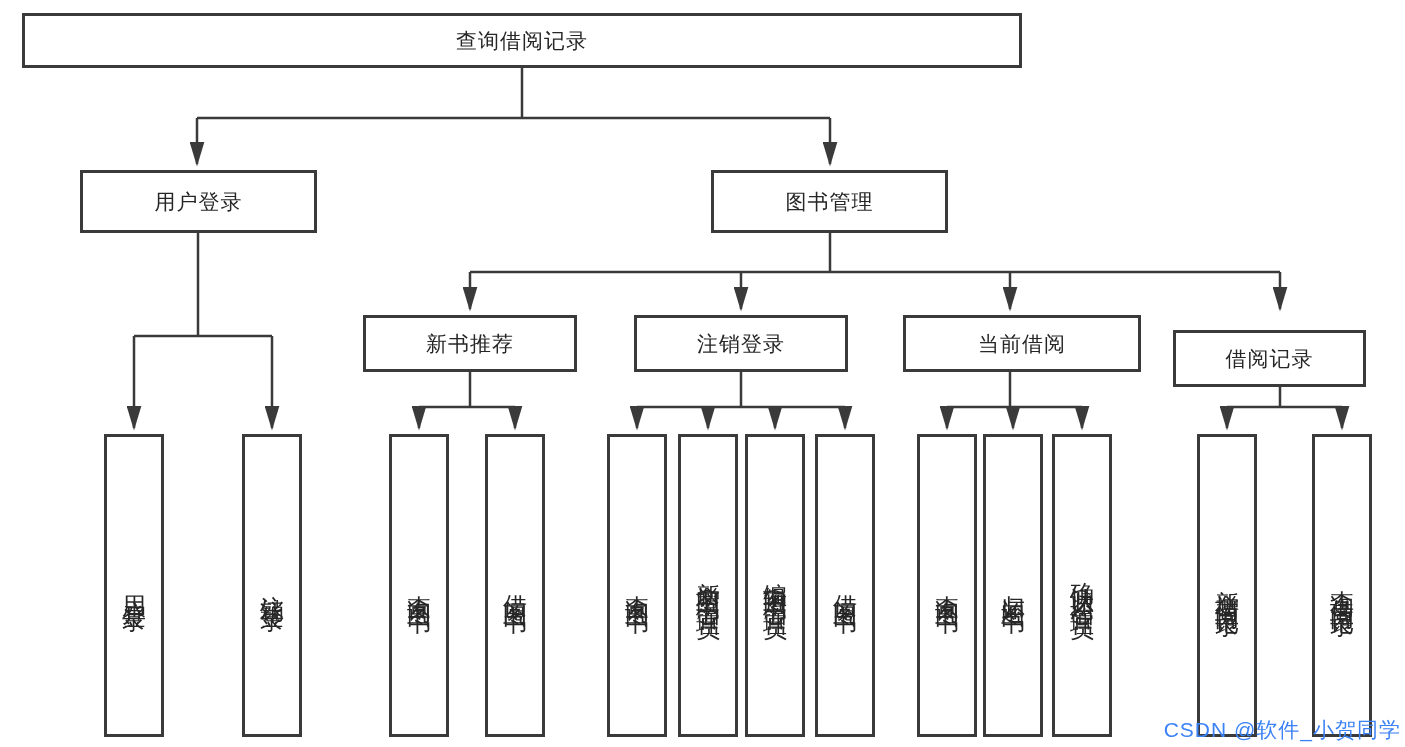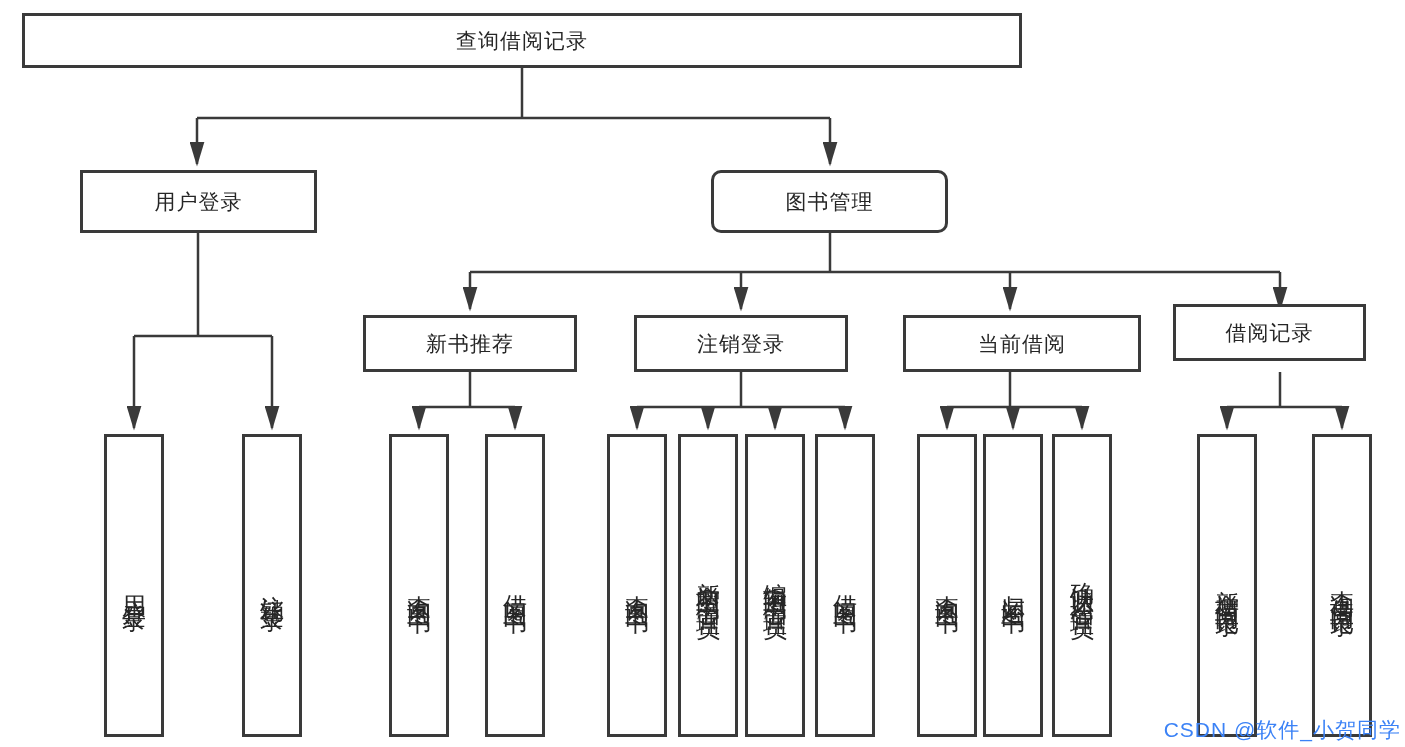--- a/index.html
+++ b/index.html
@@ -108,26 +108,26 @@
       <path d="M1280 372 V407"></path>
       <path d="M1227 407 H1342"></path>
       <path d="M1227 407 V428" marker-end="url(#arr)"></path>
       <path d="M1342 407 V428" marker-end="url(#arr)"></path>
     </g>
   </svg>
 
   <div class="node h-node" style="left:22px; top:13px; width:1000px; height:55px;">查询借阅记录</div>
 
   <div class="node h-node" style="left:80px; top:170px; width:237px; height:63px;">用户登录</div>
-  <div class="node h-node" style="left:711px; top:170px; width:237px; height:63px;border-radius:10px;">图书管理</div>
+  <div class="node h-node" style="left:711px; top:170px; width:237px; height:63px;">图书管理</div>
 
   <div class="node h-node" style="left:363px; top:315px; width:214px; height:57px;">新书推荐</div>
   <div class="node h-node" style="left:634px; top:315px; width:214px; height:57px;">注销登录</div>
   <div class="node h-node" style="left:903px; top:315px; width:238px; height:57px;">当前借阅</div>
-  <div class="node h-node" style="left:1173px; top:304px; width:193px; height:57px;">借阅记录</div>
+  <div class="node h-node" style="left:1173px; top:330px; width:193px; height:57px;">借阅记录</div>
 
   <div class="node leaf" style="left:104px;">
     <span class="vtext">用户登录</span>
   </div>
   <div class="node leaf" style="left:242px;">
     <span class="vtext">注销登录</span>
   </div>
 
   <div class="node leaf" style="left:389px;">
     <span class="vtext">查询图书</span>

